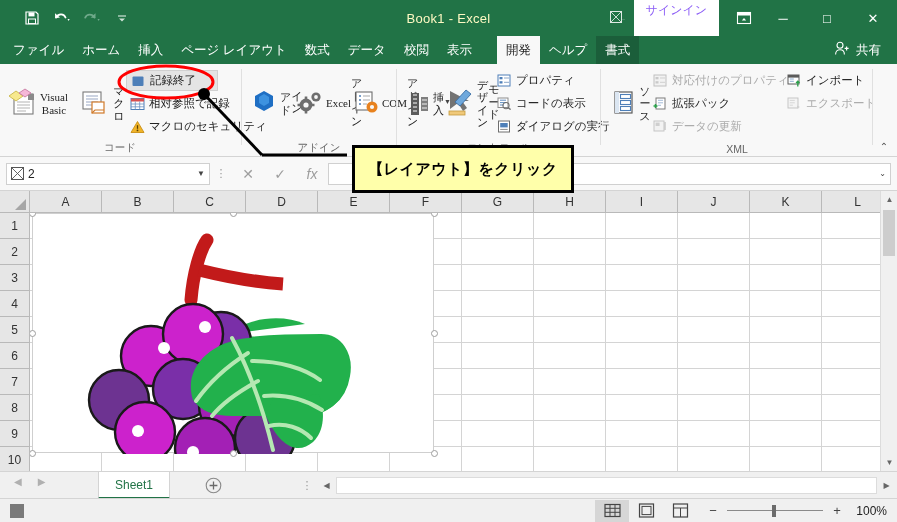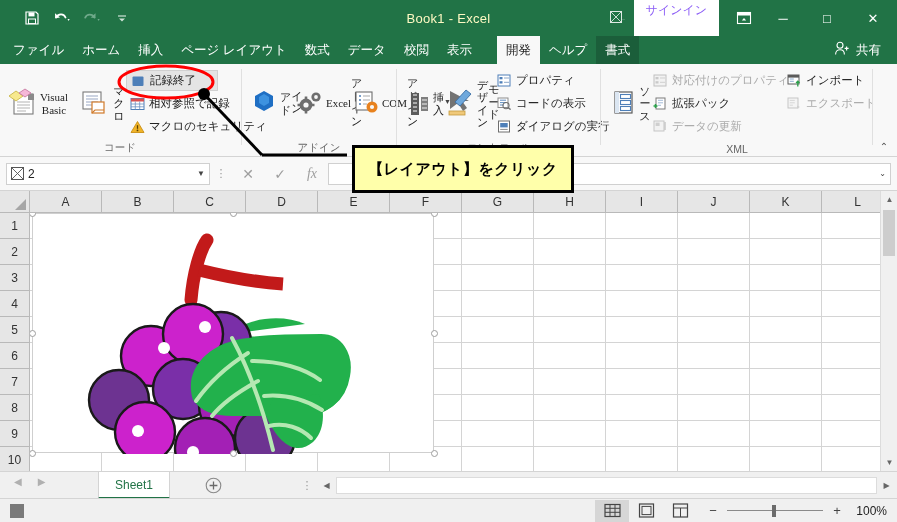--- a/index.html
+++ b/index.html
@@ -519,21 +519,21 @@
             <rect x="0.5" y="0.5" width="12" height="12" fill="none" stroke="#555" stroke-width="1"></rect>
             <path d="M1 1 L12 12 M12 1 L1 12" stroke="#555" stroke-width=".9"></path>
           </svg>
       </span>
       <span>2</span>
       <span class="nb-caret">▼</span>
     </div>
     <div class="fb-dots">⋮</div>
     <div class="fb-btn">✕</div>
     <div class="fb-btn">✓</div>
-    <div class="fb-btn" style="font-style:italic; font-family:Liberation Serif, serif;">fx</div>
+    <div class="fb-btn" style="font-style:italic; font-family:Liberation Sans, sans-serif;">fx</div>
     <div class="fb-input"></div>
     <div class="fb-expand">⌄</div>
   </div>
 
   <div class="gridwrap">
     <div class="corner"></div>
 
     <div class="colhead">
       <div class="ch" style="width:72px">A</div>
       <div class="ch" style="width:72px">B</div>

